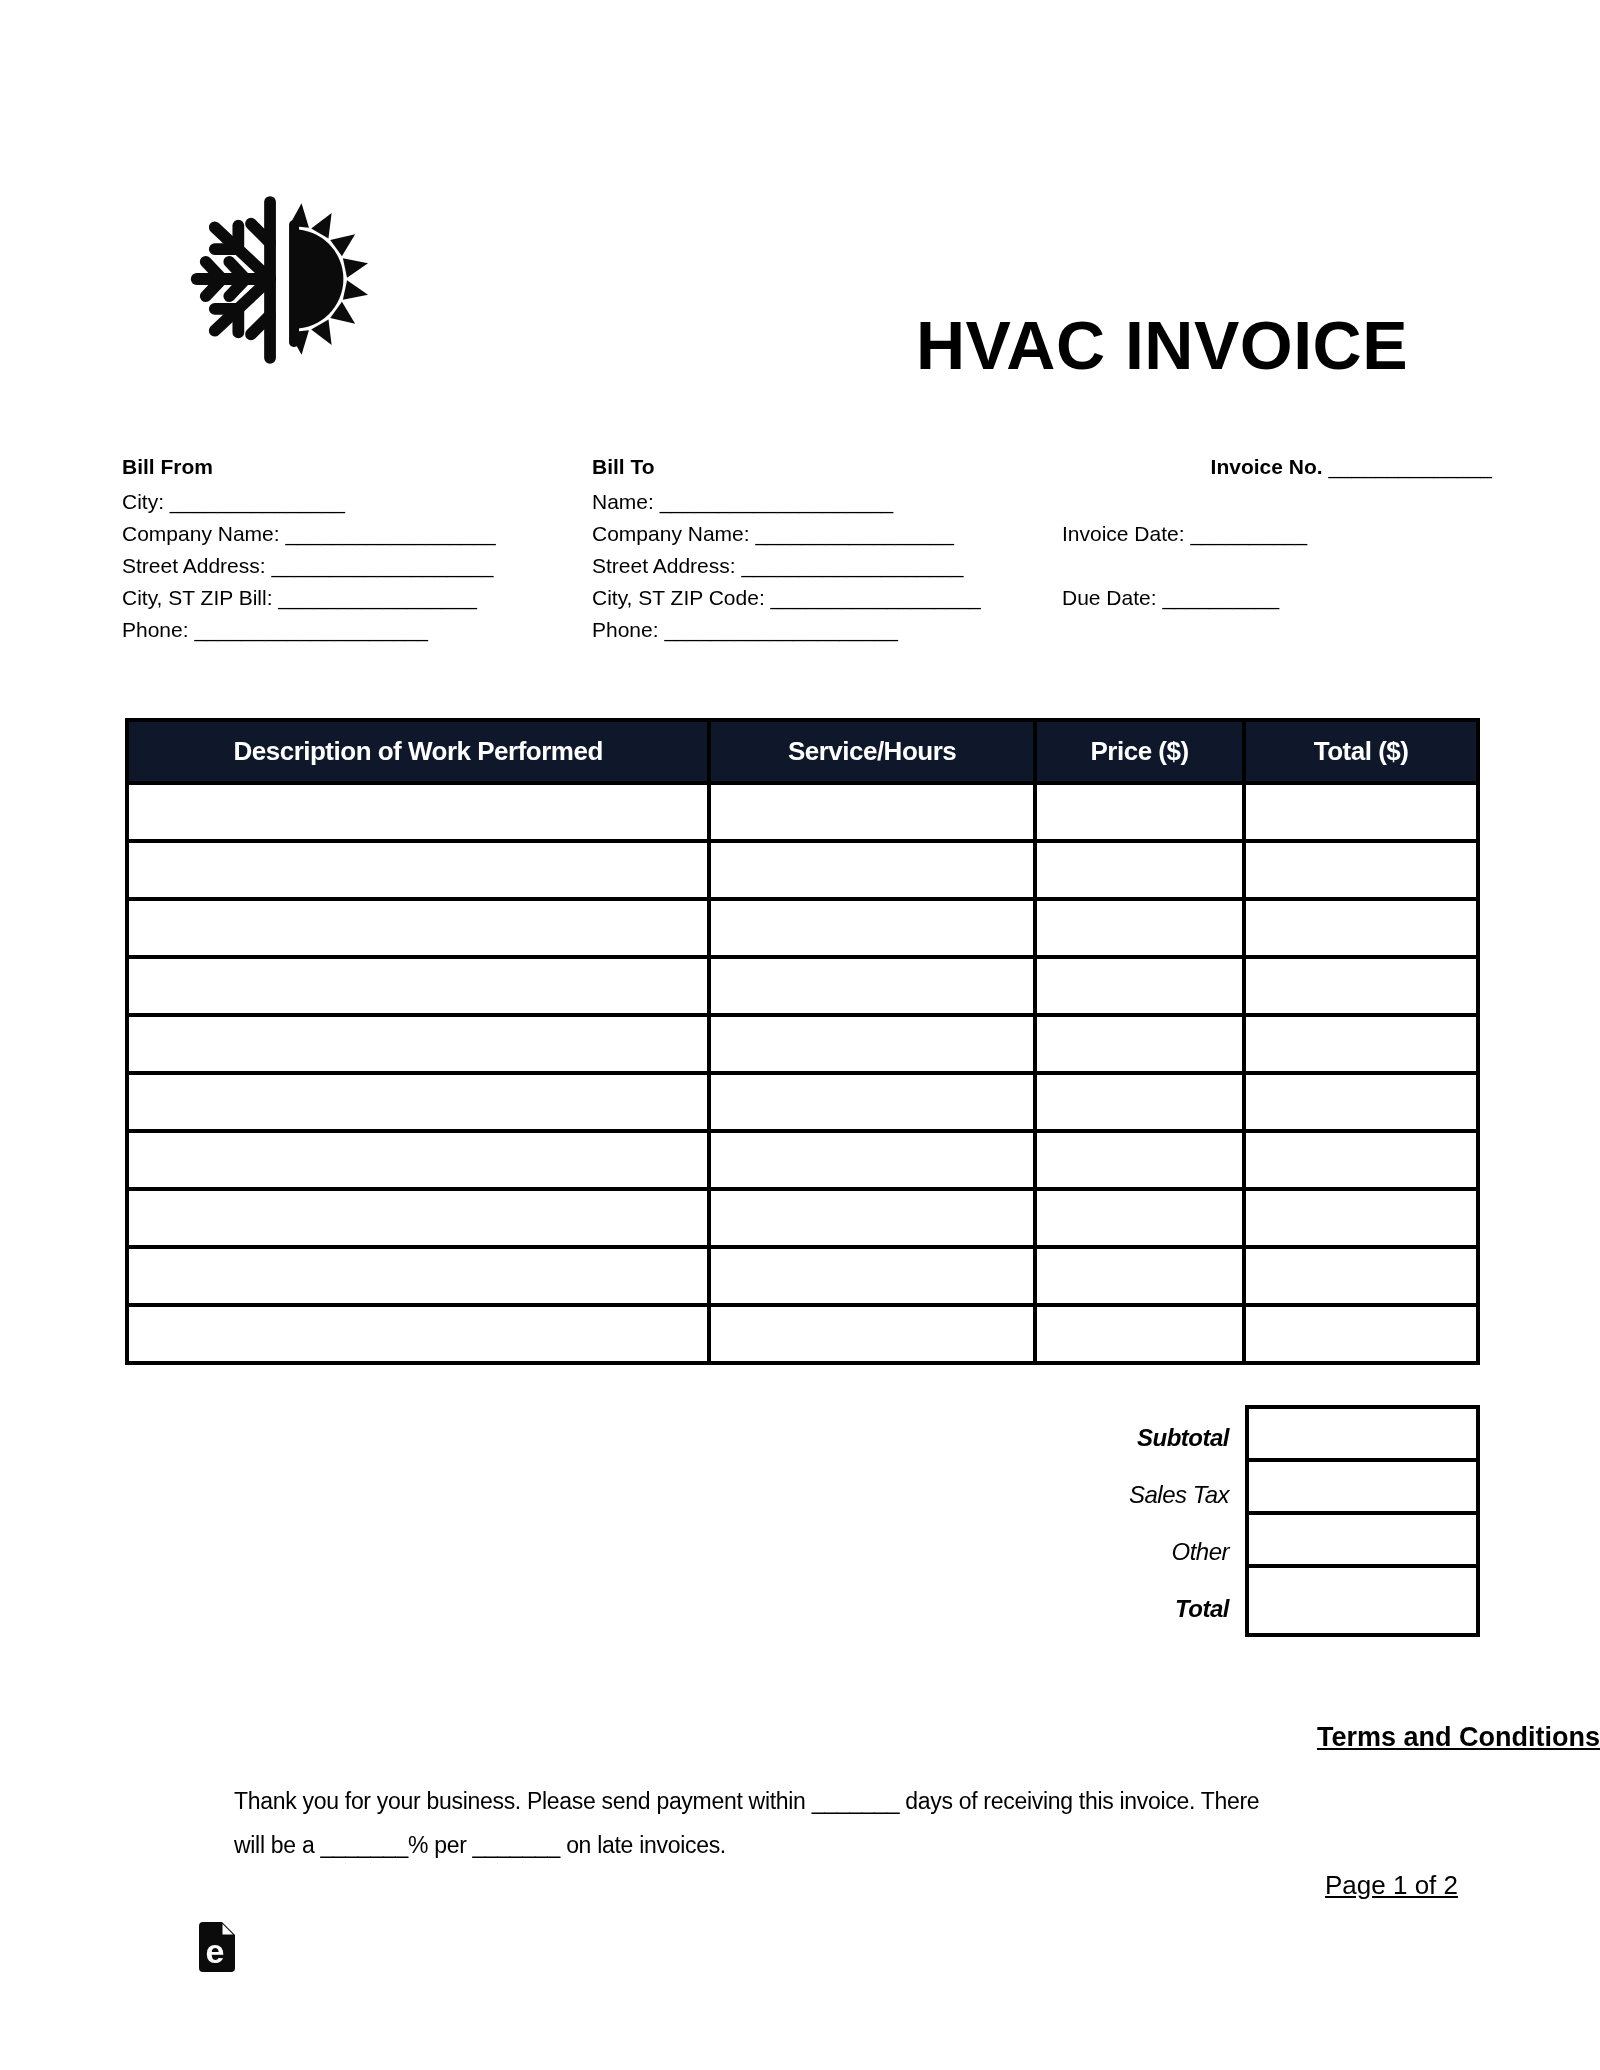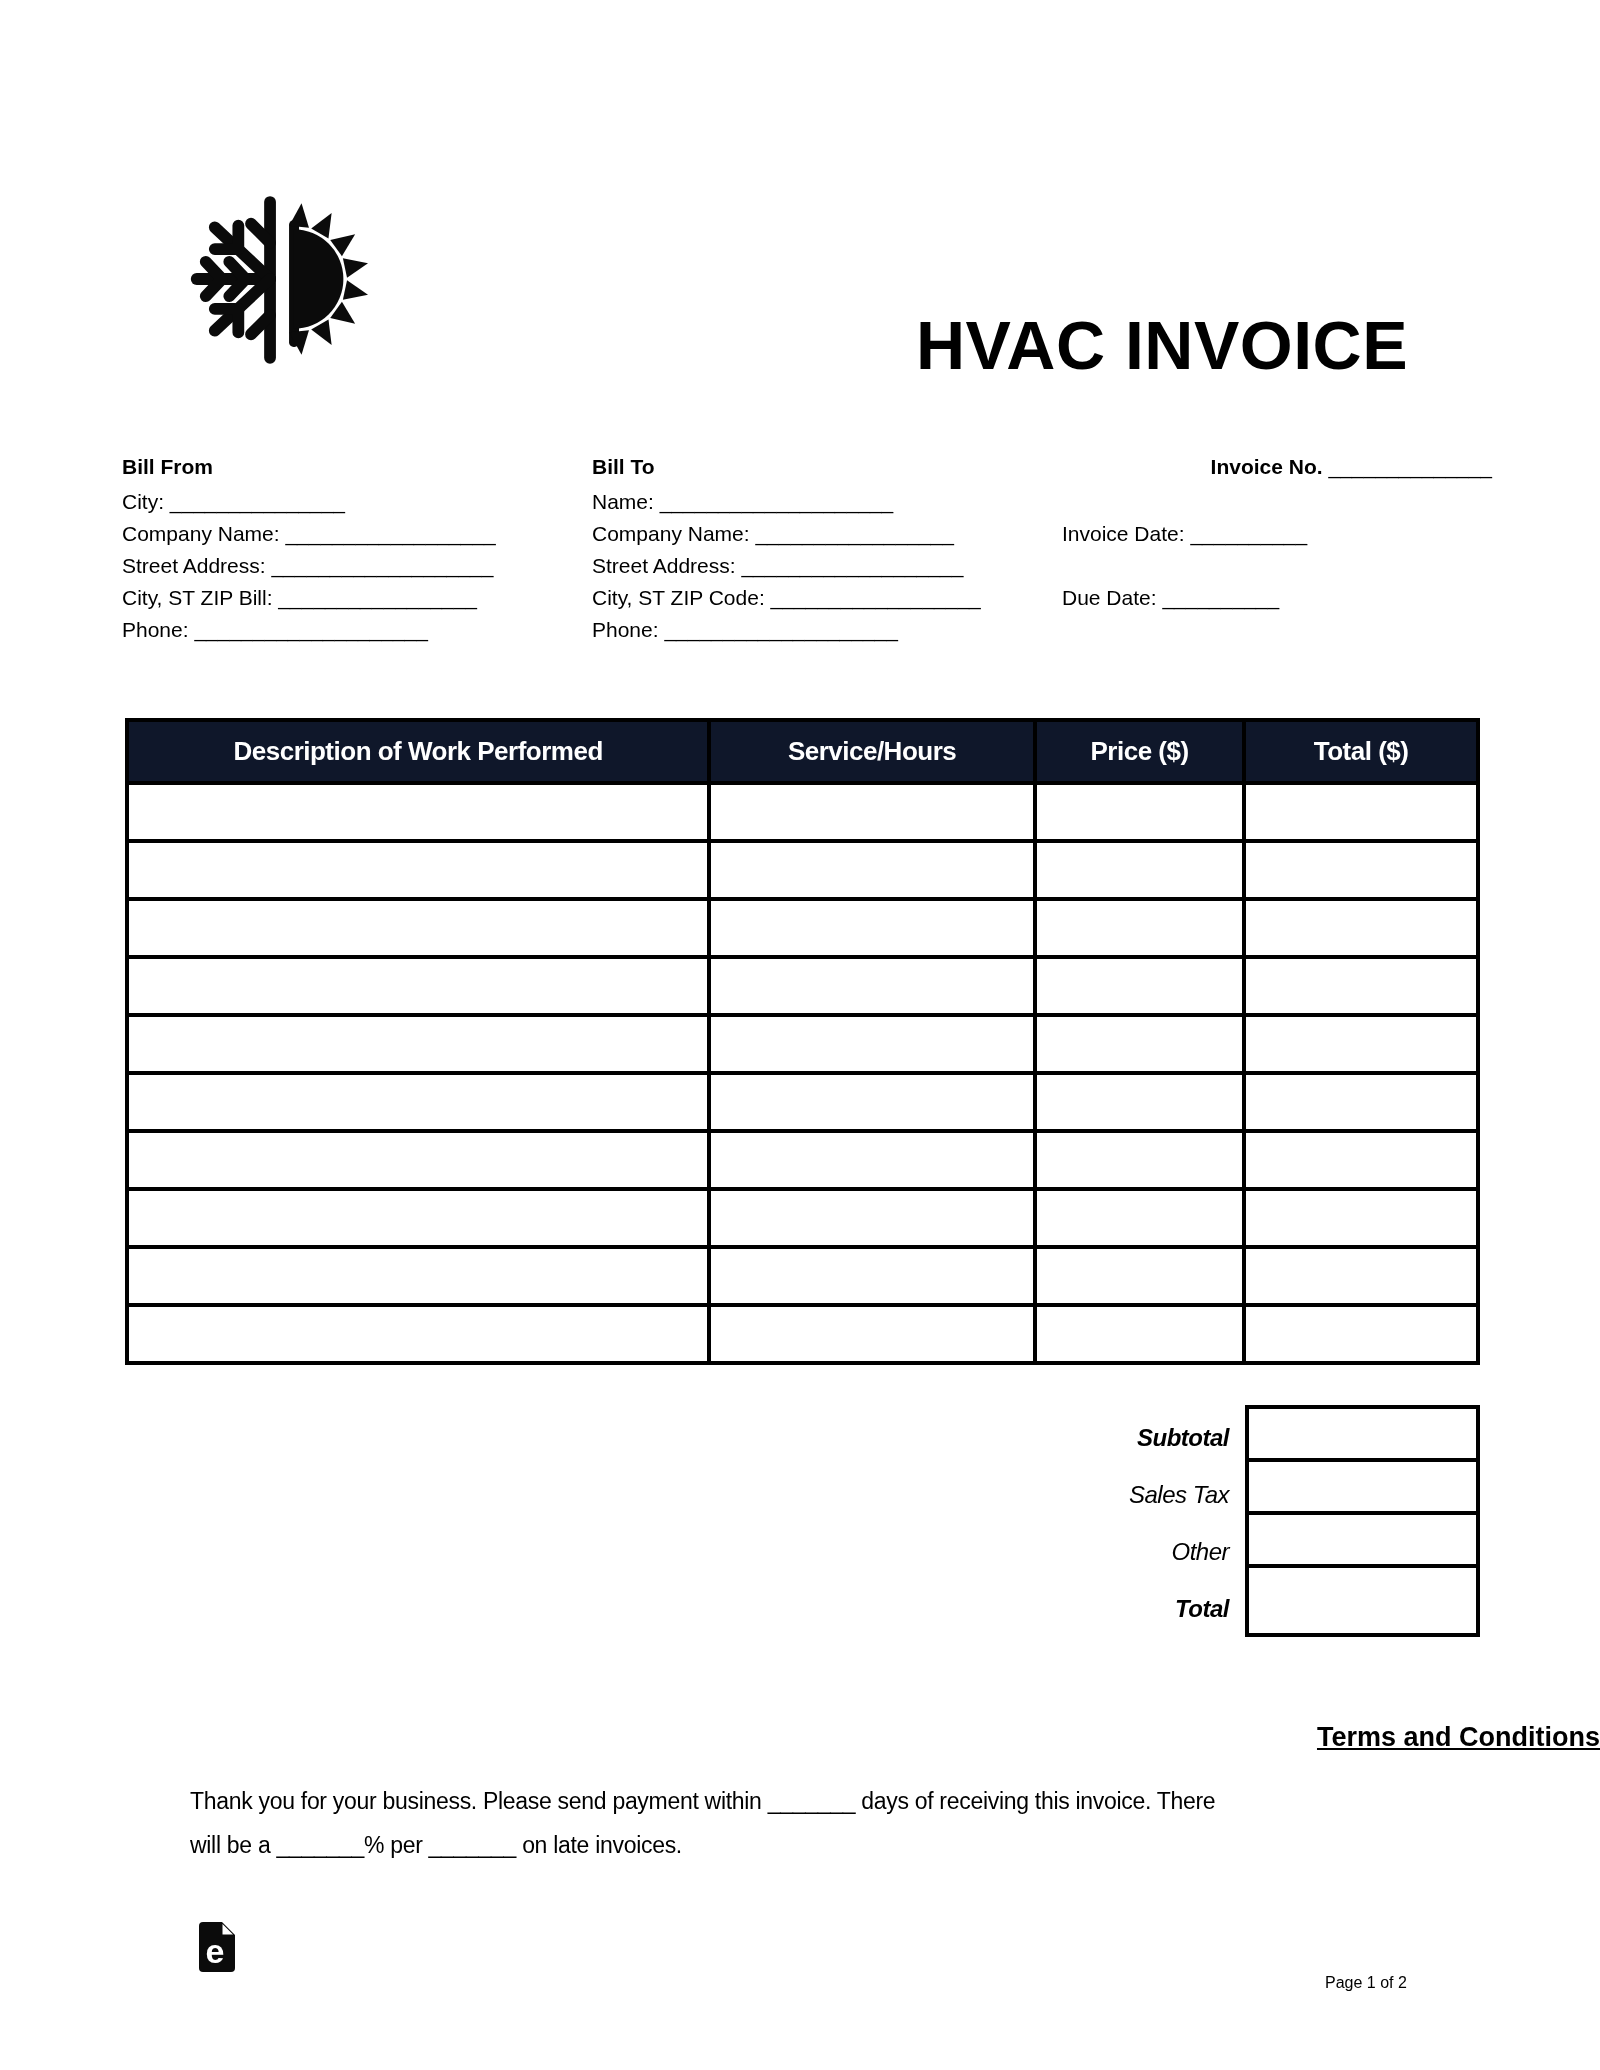--- a/index.html
+++ b/index.html
@@ -84,25 +84,25 @@
     position: absolute; top: 1722px; left: 0; width: 100%;
     text-align: right;
     font-size: 27px; font-weight: bold;
     text-decoration: underline;
   }
   .terms-body {
     position: absolute; top: 1779px; left: 190px;
     font-size: 23px; line-height: 44px;
     letter-spacing: -0.3px;
   }
-  .terms-body .tline { white-space: nowrap; }
+  .terms-body .tline { white-space: nowrap; margin-left: 44px; }
 
   
   .eforms-logo { position: absolute; left: 198px; top: 1921px; }
-  .page-indicator { position: absolute; left: 1325px; top: 1974px; font-size: 16px; }
+  .page-indicator { position: absolute; left: 1325px; top: 1870px; font-size: 26px; text-decoration: underline; }
 </style>
 </head>
 <body>
 
 <div class="page">
 
   <div class="logo">
     <svg width="192" height="182" viewBox="0 0 212 190">
       <g stroke="#0b0b0b" stroke-width="13" stroke-linecap="round" fill="none">
         <path d="M95,10 L95,182"></path>

